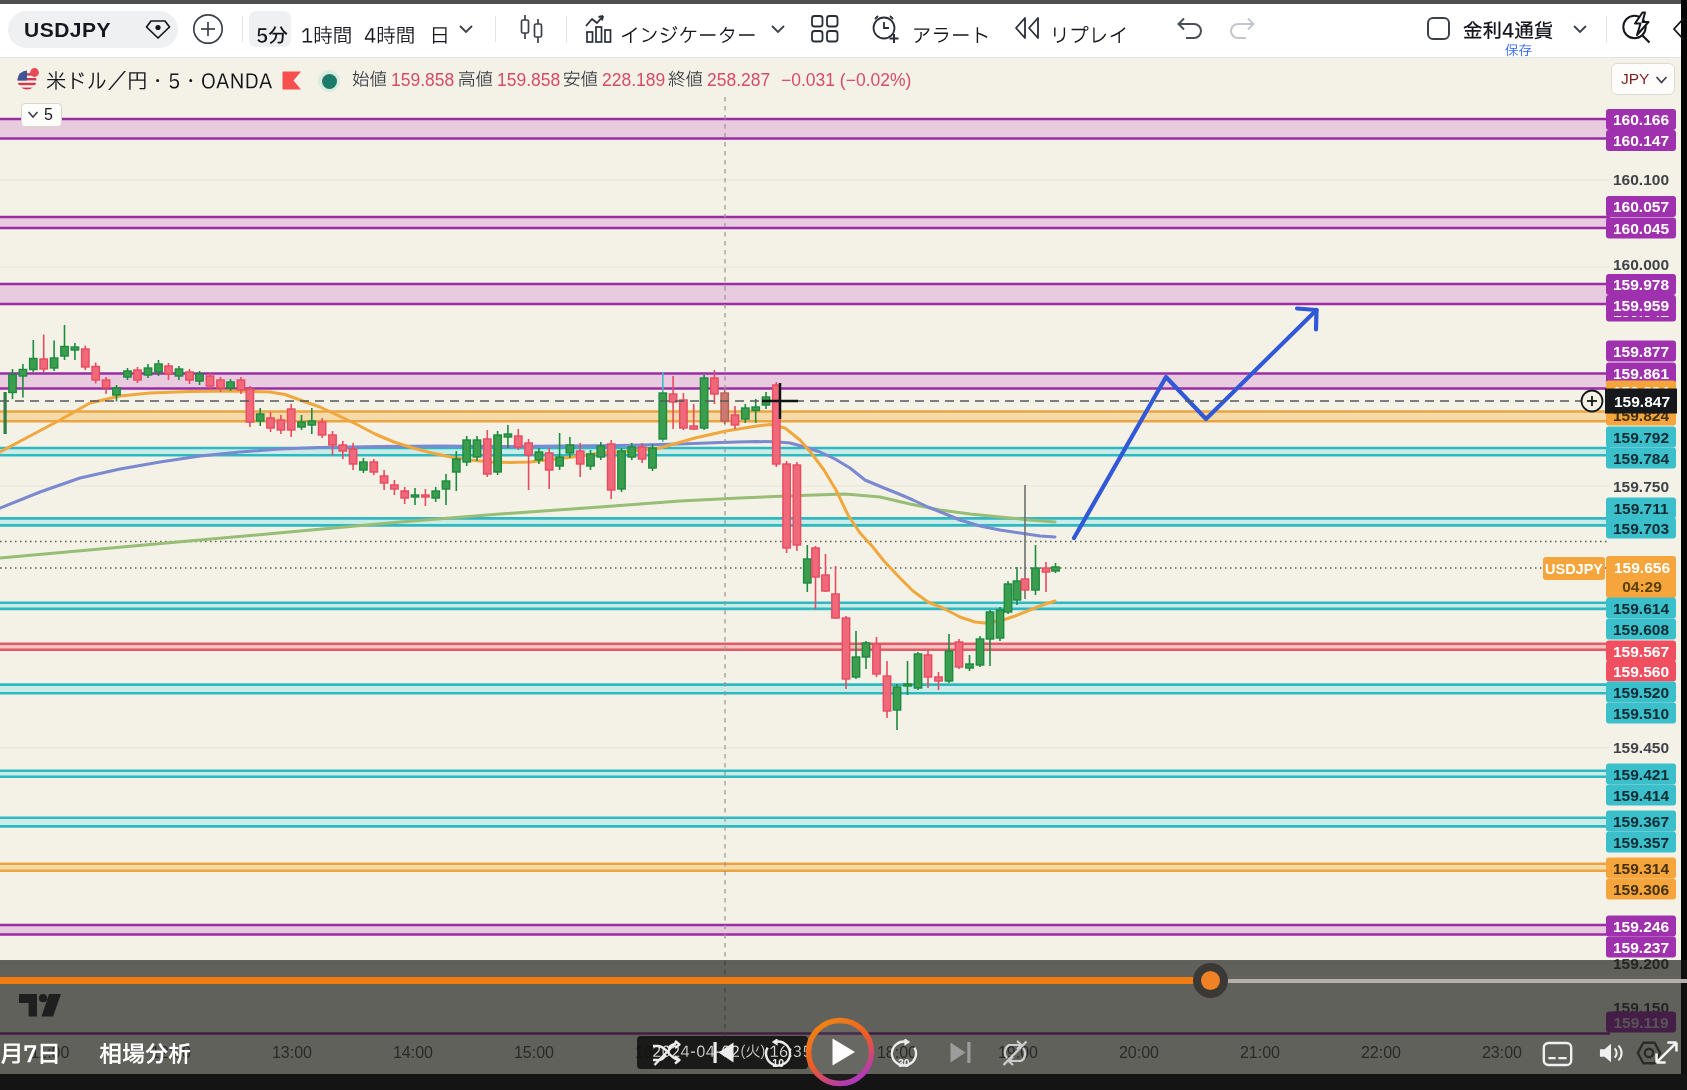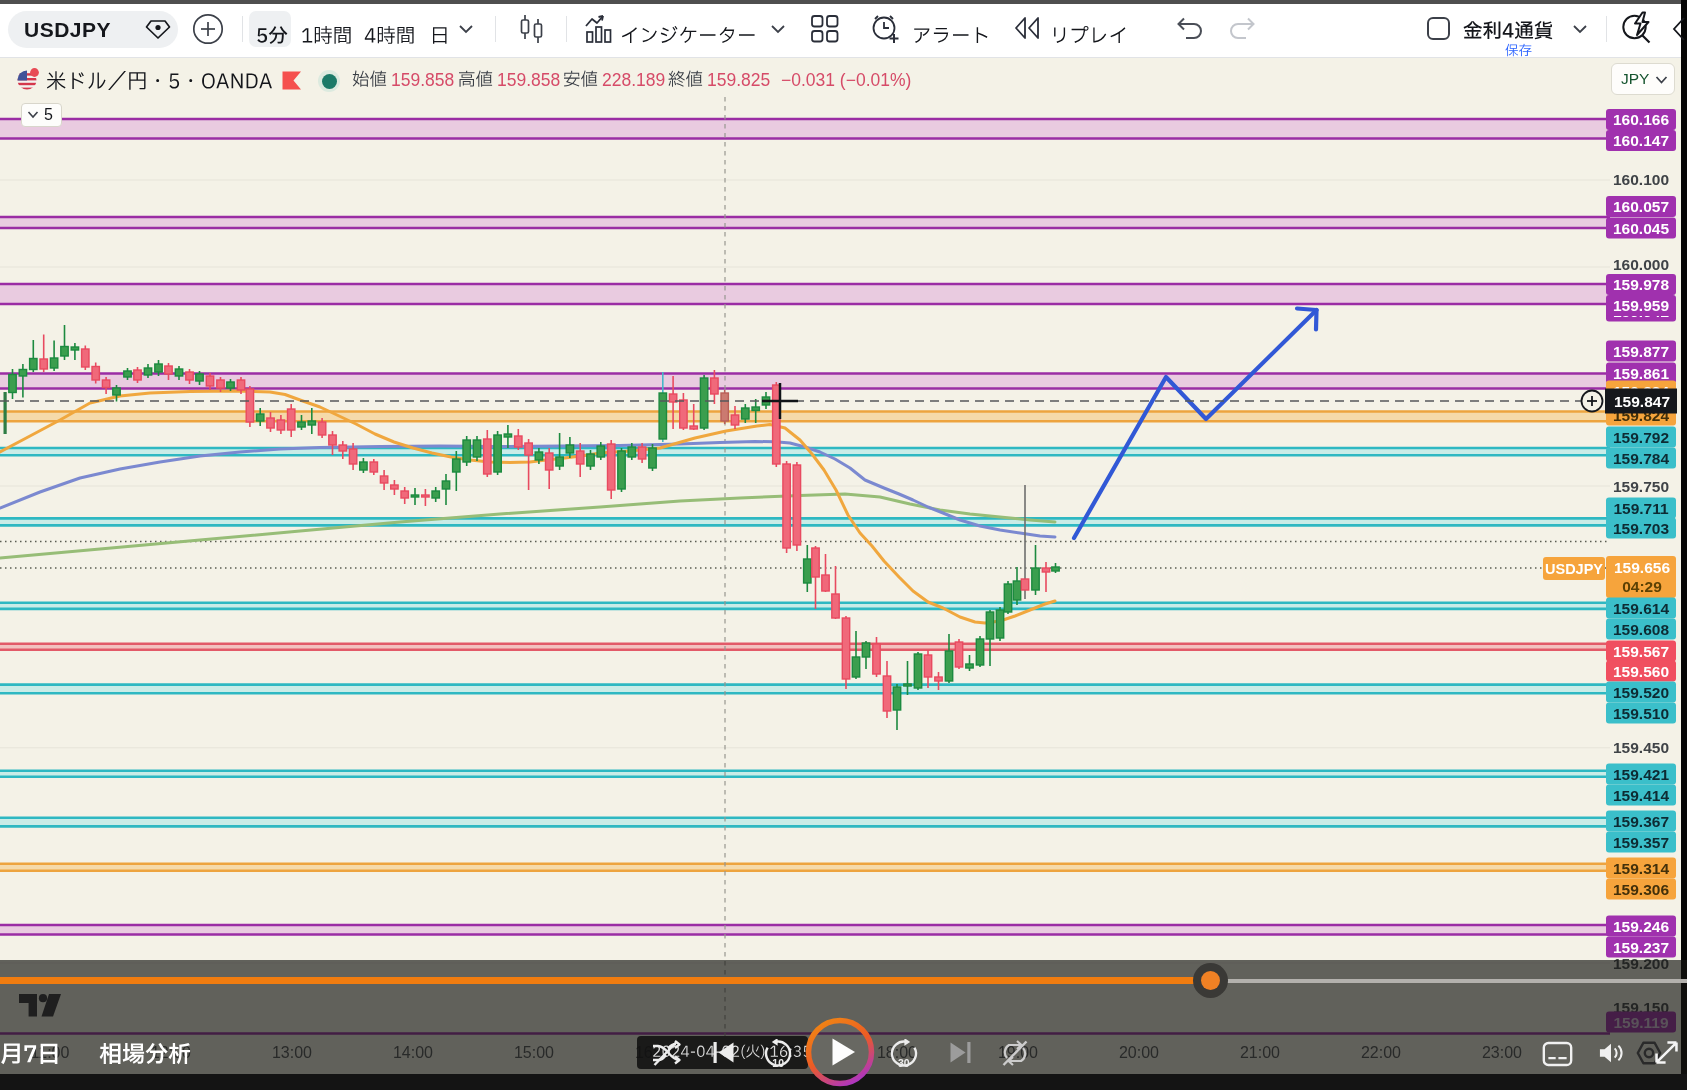--- a/index.html
+++ b/index.html
@@ -498,29 +498,29 @@
       <path d="M9.2 -14.6V-13.1H16.5V-12.1H1.0V-13.1H8.1V-14.6ZM3.5 -7.6V-11.0H14.0V-7.6ZM4.6 -8.5H12.9V-10.1H4.6ZM1.5 1.3V-6.4H16.0V-0.2Q16.0 0.5 15.7 0.8Q15.4 1.1 14.7 1.1H12.2L11.9 0.2H14.9V-5.5H2.6V1.3ZM4.8 -4.3H12.6V-0.8H5.8V0.1H4.8ZM5.8 -1.7H11.6V-3.4H5.8Z M22.6 -14.6Q22.2 -12.4 21.3 -10.3V1.4H20.3V-8.2Q19.5 -6.9 18.6 -6.0L18.0 -6.9Q19.3 -8.5 20.2 -10.4Q21.1 -12.3 21.6 -14.9ZM28.1 -10.7Q28.2 -11.3 28.4 -12.2H23.1V-13.1H28.6L28.8 -14.3L28.9 -14.7L30.0 -14.6Q29.9 -14.1 29.7 -13.1H34.1V-12.2H29.5Q29.4 -11.7 29.2 -10.7H33.2V-2.1H25.6V-10.7ZM24.1 -10.5V-0.7H34.1V0.3H24.1V1.4H23.1V-10.5ZM26.6 -8.1H32.1V-9.8H26.6ZM26.6 -5.6H32.1V-7.3H26.6ZM26.6 -3.0H32.1V-4.7H26.6Z" fill="#3a3f46"></path>
     </svg>
     <div style="position:absolute;left:497px;top:70px;font:17.5px 'Liberation Sans',sans-serif;color:#d64b68">159.858</div>
     <svg style="position:absolute;left:563px;top:66.6px;overflow:visible" width="37" height="23.6" viewBox="0 -18.4 37 23.6">
       <path d="M15.2 -11.7H2.3V-9.1H1.3V-12.7H8.1V-14.6H9.2V-12.7H16.2V-9.1H15.2ZM13.5 -6.7Q12.4 -3.8 10.5 -2.1Q13.5 -1.0 16.3 0.2L15.8 1.2Q13.0 0.0 9.5 -1.3Q8.0 -0.2 5.9 0.4Q3.9 1.0 1.3 1.2L0.9 0.1Q3.3 -0.1 5.1 -0.5Q6.9 -1.0 8.2 -1.8Q6.2 -2.5 3.0 -3.5Q4.3 -5.0 5.5 -6.7H1.0V-7.8H6.1Q7.1 -9.3 7.8 -10.9L8.8 -10.6Q8.2 -9.3 7.4 -7.8H16.6V-6.7ZM9.3 -2.5Q11.2 -4.0 12.3 -6.7H6.7Q5.7 -5.2 4.8 -4.0Q7.0 -3.3 9.3 -2.5Z M22.6 -14.6Q22.2 -12.4 21.3 -10.3V1.4H20.3V-8.2Q19.5 -6.9 18.6 -6.0L18.0 -6.9Q19.3 -8.5 20.2 -10.4Q21.1 -12.3 21.6 -14.9ZM28.1 -10.7Q28.2 -11.3 28.4 -12.2H23.1V-13.1H28.6L28.8 -14.3L28.9 -14.7L30.0 -14.6Q29.9 -14.1 29.7 -13.1H34.1V-12.2H29.5Q29.4 -11.7 29.2 -10.7H33.2V-2.1H25.6V-10.7ZM24.1 -10.5V-0.7H34.1V0.3H24.1V1.4H23.1V-10.5ZM26.6 -8.1H32.1V-9.8H26.6ZM26.6 -5.6H32.1V-7.3H26.6ZM26.6 -3.0H32.1V-4.7H26.6Z" fill="#3a3f46"></path>
     </svg>
     <div style="position:absolute;left:602px;top:70px;font:17.5px 'Liberation Sans',sans-serif;color:#d64b68">228.189</div>
     <svg style="position:absolute;left:668px;top:66.6px;overflow:visible" width="37" height="23.6" viewBox="0 -18.4 37 23.6">
       <path d="M5.0 -6.0V1.3H4.0V-5.9Q2.9 -5.8 0.6 -5.7L0.5 -6.7Q1.9 -6.7 2.6 -6.8Q3.2 -7.6 3.9 -8.6Q2.6 -10.1 0.9 -11.5L1.6 -12.3Q2.2 -11.7 2.5 -11.4Q3.5 -13.0 4.1 -14.7L5.1 -14.3Q4.3 -12.4 3.2 -10.8Q4.0 -10.0 4.4 -9.4Q5.5 -11.0 6.4 -12.8L7.3 -12.3Q5.6 -9.1 3.8 -6.8Q5.5 -7.0 6.9 -7.1Q6.5 -8.1 6.2 -8.8L7.0 -9.2Q7.8 -7.6 8.4 -5.6L7.5 -5.2L7.2 -6.2Q5.8 -6.0 5.0 -6.0ZM16.8 -5.9 16.3 -4.9Q14.0 -6.1 12.3 -7.5Q10.8 -6.4 9.0 -5.4L8.5 -6.3Q10.1 -7.1 11.4 -8.2Q10.2 -9.4 9.3 -10.7Q8.7 -9.9 7.9 -9.2L7.3 -10.0Q8.4 -11.0 9.2 -12.2Q10.0 -13.4 10.4 -14.7L11.5 -14.5Q11.2 -13.8 10.9 -13.1H15.8V-12.3Q15.1 -10.2 13.0 -8.2Q14.7 -6.9 16.8 -5.9ZM12.2 -8.9Q14.0 -10.5 14.5 -12.1H10.3Q10.2 -11.8 10.0 -11.5Q10.9 -10.1 12.2 -8.9ZM10.8 -5.5Q11.7 -5.1 12.8 -4.5Q13.9 -3.9 14.9 -3.3L14.3 -2.4Q13.4 -3.0 12.3 -3.6Q11.2 -4.2 10.2 -4.7ZM6.8 -4.7Q7.6 -2.7 8.1 -0.6L7.1 -0.2Q6.6 -2.7 5.9 -4.4ZM0.6 -0.1Q1.7 -2.0 2.1 -4.7L3.0 -4.5Q2.5 -1.5 1.5 0.5ZM8.8 -2.3Q10.4 -1.8 12.3 -1.1Q14.1 -0.4 15.6 0.3L15.3 1.4Q11.5 -0.4 8.3 -1.3Z M22.6 -14.6Q22.2 -12.4 21.3 -10.3V1.4H20.3V-8.2Q19.5 -6.9 18.6 -6.0L18.0 -6.9Q19.3 -8.5 20.2 -10.4Q21.1 -12.3 21.6 -14.9ZM28.1 -10.7Q28.2 -11.3 28.4 -12.2H23.1V-13.1H28.6L28.8 -14.3L28.9 -14.7L30.0 -14.6Q29.9 -14.1 29.7 -13.1H34.1V-12.2H29.5Q29.4 -11.7 29.2 -10.7H33.2V-2.1H25.6V-10.7ZM24.1 -10.5V-0.7H34.1V0.3H24.1V1.4H23.1V-10.5ZM26.6 -8.1H32.1V-9.8H26.6ZM26.6 -5.6H32.1V-7.3H26.6ZM26.6 -3.0H32.1V-4.7H26.6Z" fill="#3a3f46"></path>
     </svg>
-    <div style="position:absolute;left:707px;top:70px;font:17.5px 'Liberation Sans',sans-serif;color:#d64b68">159.825</div>
-    <div style="position:absolute;left:781px;top:70px;font:17.5px 'Liberation Sans',sans-serif;color:#d64b68">−0.031 (−0.01%)</div>
+    <div style="position:absolute;left:707px;top:70px;font:17.5px 'Liberation Sans',sans-serif;color:#d64b68">258.287</div>
+    <div style="position:absolute;left:781px;top:70px;font:17.5px 'Liberation Sans',sans-serif;color:#d64b68">−0.031 (−0.02%)</div>
     <div style="position:absolute;left:21px;top:103px;width:41px;height:24px;background:#fdfdfb;border:1px solid #d8d6cb;border-radius:4px"></div>
     <svg style="position:absolute;left:27px;top:110px" width="12" height="10" viewBox="0 0 12 10">
       <path d="M1.5 2 L6 7 L10.5 2" fill="none" stroke="#3c4049" stroke-width="1.6"></path>
     </svg>
     <div style="position:absolute;left:44px;top:106px;font:16px 'Liberation Sans',sans-serif;color:#15171c">5</div>
     <div style="position:absolute;left:1611px;top:63px;width:64px;height:32px;background:#fefdfb;border:1px solid #dddbd0;border-radius:6px"></div>
-    <div style="position:absolute;left:1621px;top:70px;font:15.5px 'Liberation Sans',sans-serif;color:#14532d">JPY</div>
+    <div style="position:absolute;left:1621px;top:70px;font:15.5px 'Liberation Sans',sans-serif;color:#7f1d1d">JPY</div>
     <svg style="position:absolute;left:1655px;top:75px" width="13" height="10" viewBox="0 0 13 10">
       <path d="M1.5 2 L6.5 7.5 L11.5 2" fill="none" stroke="#3c4049" stroke-width="1.7"></path>
     </svg>
 <div style="position:absolute;left:0;top:960px;width:1687px;height:115px;background:rgba(22,21,18,0.66)"></div>
     <div style="position:absolute;left:0;top:1074px;width:1687px;height:16px;background:#141414"></div>
     <div style="position:absolute;left:0;top:978.5px;width:1687px;height:4px;background:#b3b1ad"></div>
     <div style="position:absolute;left:0;top:977px;width:1206px;height:7px;background:#f07c10"></div>
     <div style="position:absolute;left:1193px;top:963px;width:35px;height:35px;border-radius:50%;background:#3a3936"></div>
     <div style="position:absolute;left:1201px;top:971px;width:19px;height:19px;border-radius:50%;background:#f08124"></div>
     <svg style="position:absolute;left:19px;top:993px" width="44" height="25" viewBox="0 0 44 25">

